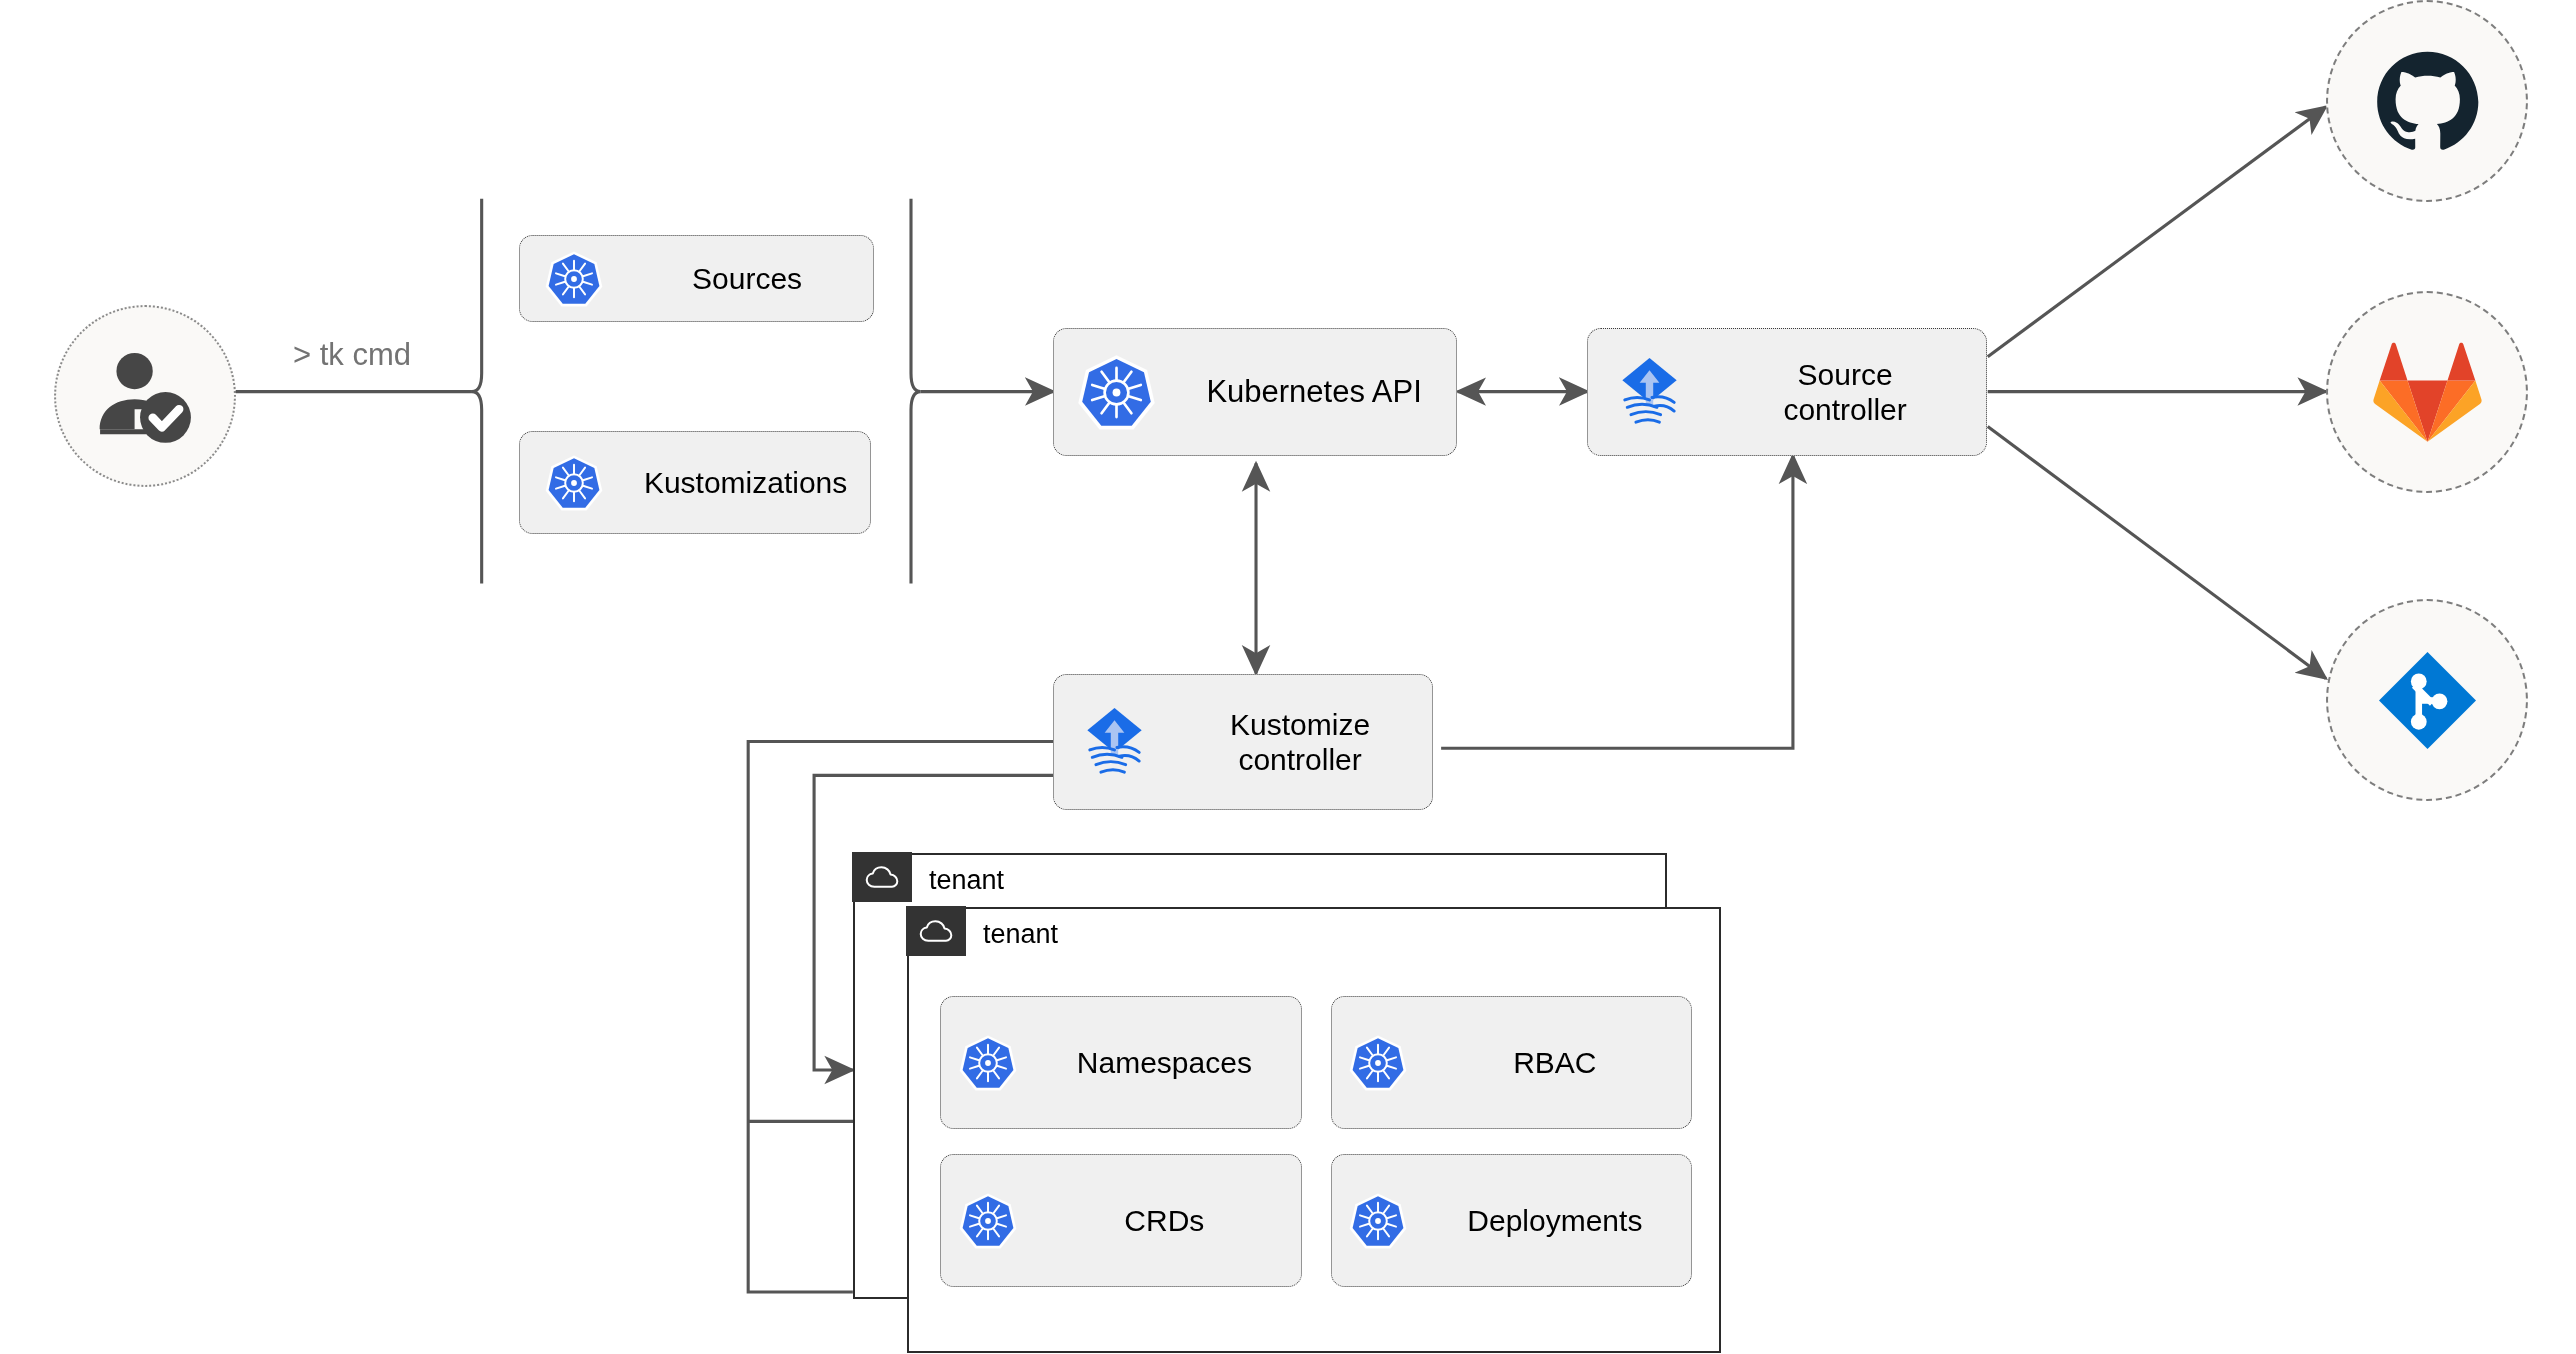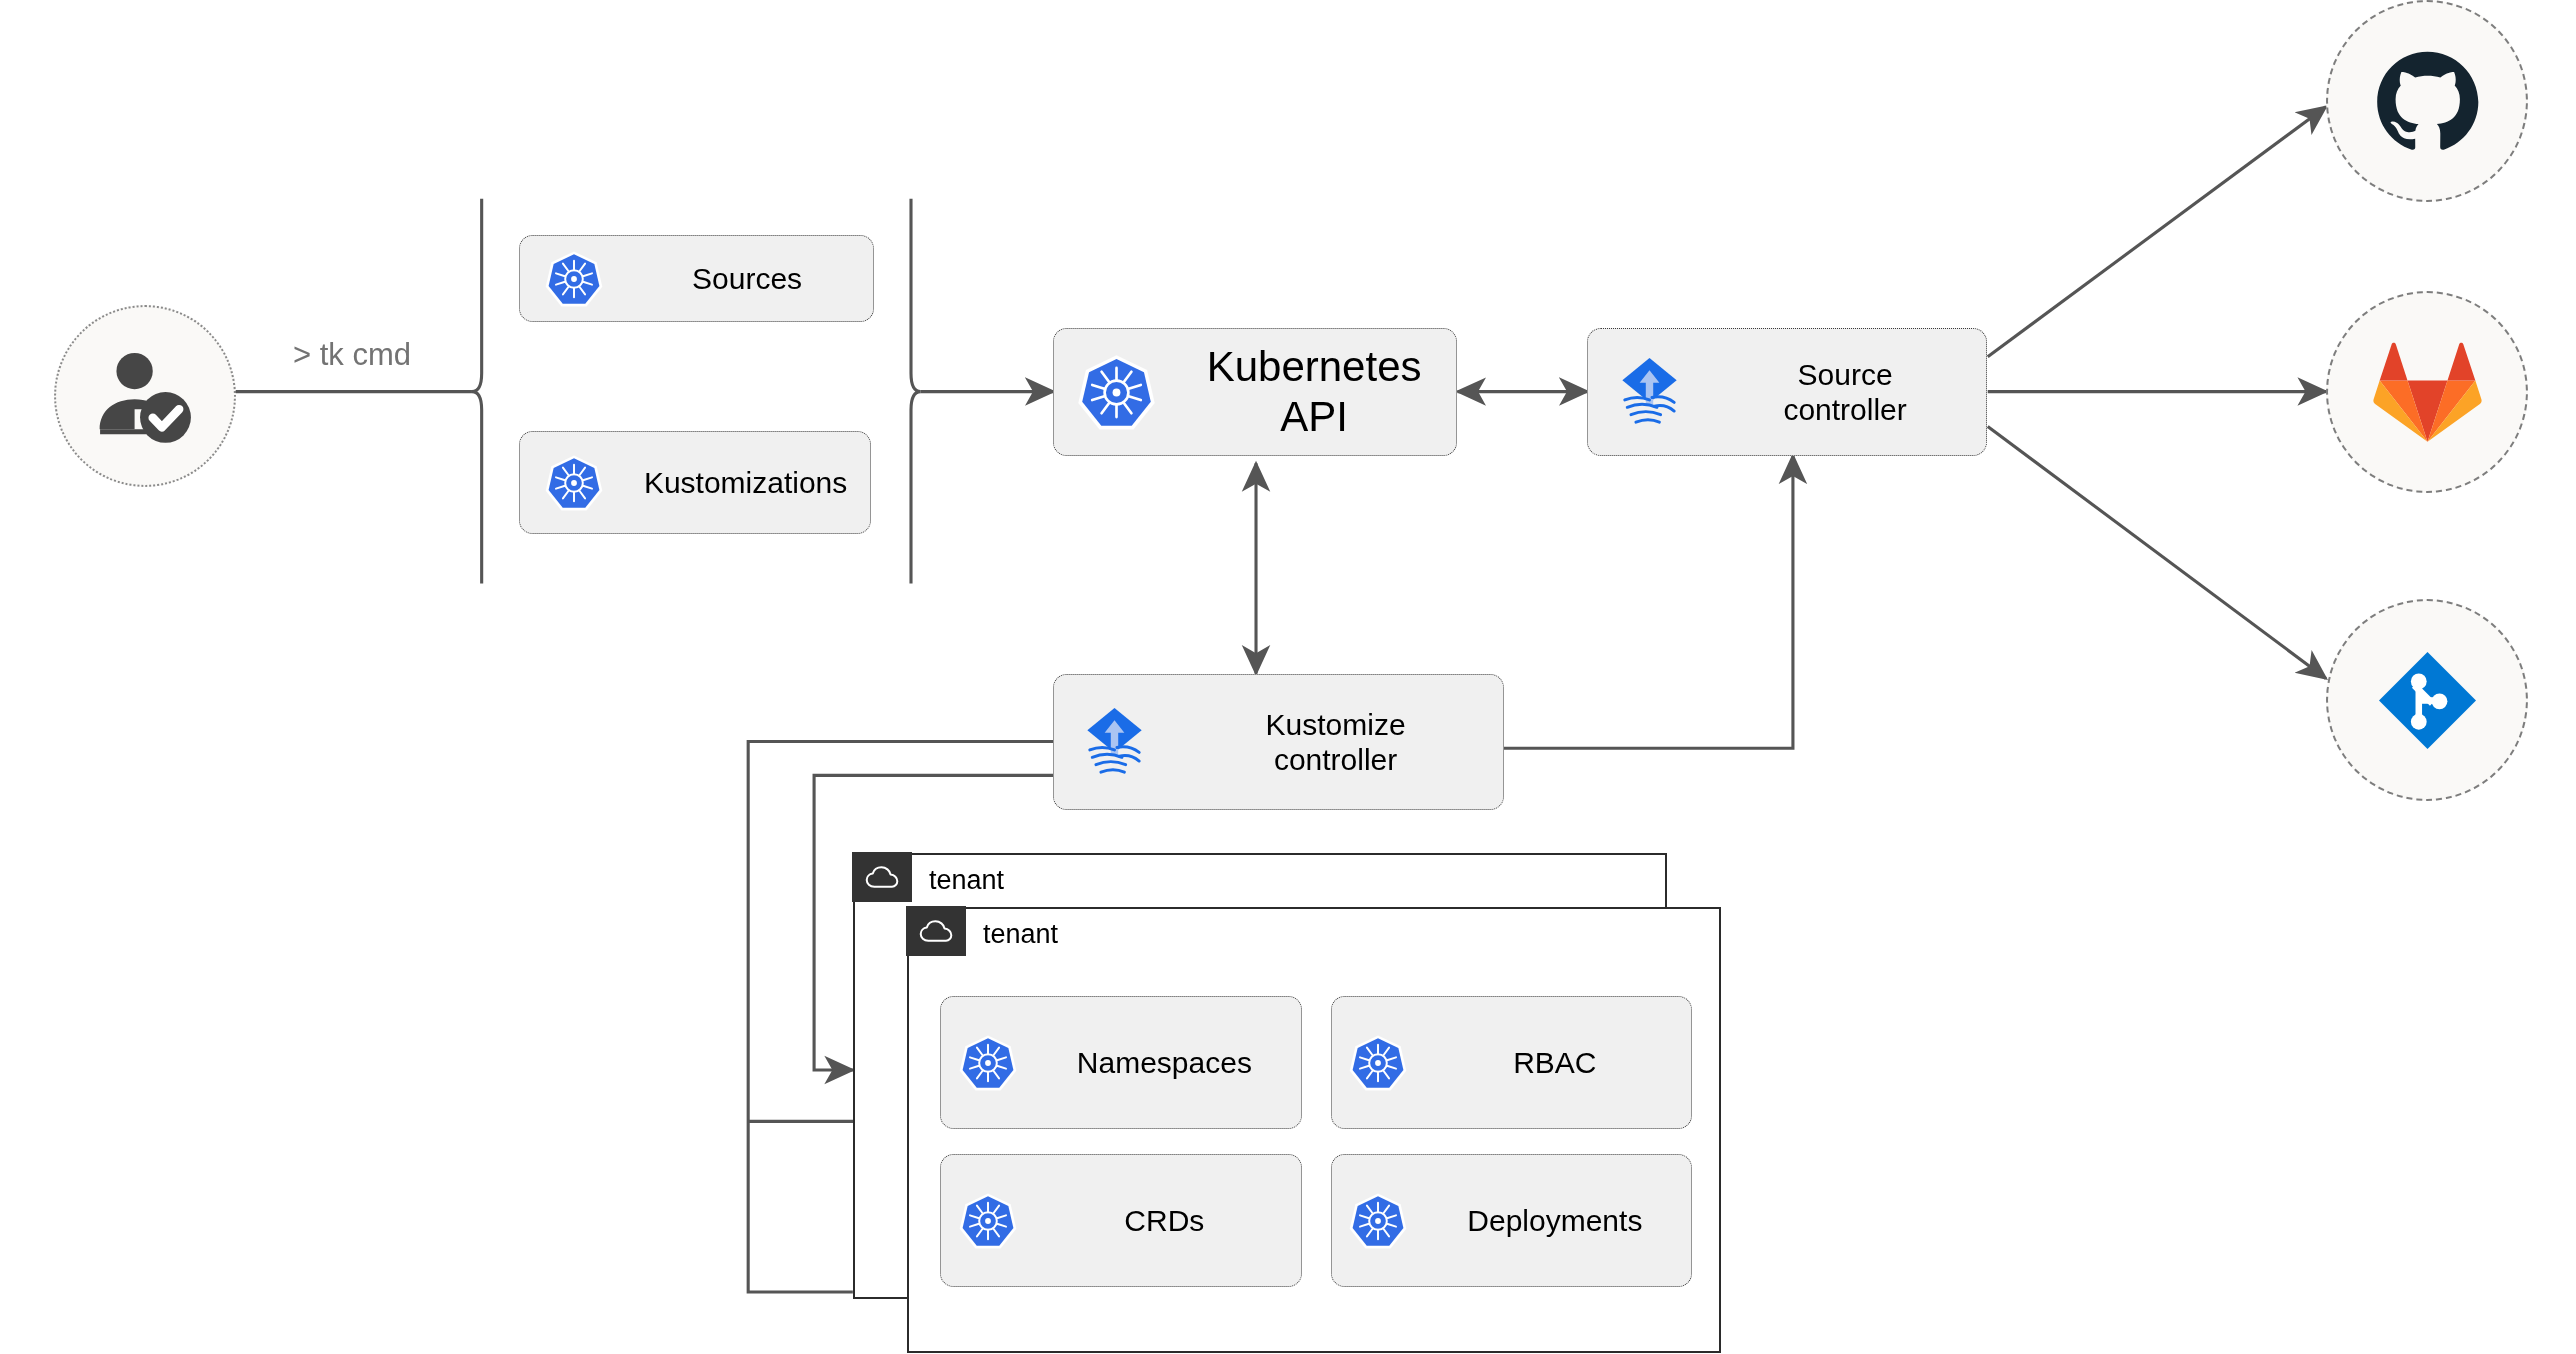--- a/index.html
+++ b/index.html
@@ -230,21 +230,21 @@
           <line x1="20.2" y1="48.4" x2="26.2" y2="40.3"></line>
           <line x1="37.8" y1="23.7" x2="43.8" y2="15.6"></line>
           <line x1="43.8" y1="48.4" x2="37.8" y2="40.3"></line>
           <line x1="26.2" y1="23.7" x2="20.2" y2="15.6"></line>
           <line x1="12.8" y1="38.0" x2="22.4" y2="35.0"></line>
           <line x1="41.6" y1="29.0" x2="51.2" y2="26.0"></line>
         </g>
         <circle cx="32" cy="32" r="3.1" fill="#ffffff"></circle>
       </svg>
     </span>
-    <span class="label" style="font-size:42px;">Kubernetes API</span>
+    <span class="label" style="font-size:31px;">Kubernetes API</span>
   </div>
 
   <div class="card node" style="left:1587px; top:328px; width:400px; height:128px;border-radius:14px;">
     <span class="glyph" style="width:122px;">
       <svg width="79" height="79" viewBox="0 0 64 64">
         <path d="M32 4 L54 22 L32 40 L10 22 Z" fill="#1a6ce7"></path>
         <path d="M32 14 L40 24 L35 24 L35 42 L29 42 L29 24 L24 24 Z" fill="#aac4f2"></path>
         <g stroke="#1a6ce7" stroke-width="2.4" fill="none" stroke-linecap="round">
           <path d="M12 38 Q22 34 32 38"></path>
           <path d="M14 44 Q26 39 38 44"></path>
@@ -252,21 +252,21 @@
           <path d="M21 56 Q31 52 40 56"></path>
           <path d="M34 36 Q44 34 52 40"></path>
           <path d="M36 43 Q45 41 52 47"></path>
         </g>
       </svg>
     </span>
     <span class="label">Source
 controller</span>
   </div>
 
-  <div class="card node" style="left:1053px; top:674px; width:451px; height:136px;">
+  <div class="card node" style="left:1053px; top:674px; width:380px; height:136px;">
     <span class="glyph" style="width:120px;">
       <svg width="79" height="79" viewBox="0 0 64 64">
         <path d="M32 4 L54 22 L32 40 L10 22 Z" fill="#1a6ce7"></path>
         <path d="M32 14 L40 24 L35 24 L35 42 L29 42 L29 24 L24 24 Z" fill="#aac4f2"></path>
         <g stroke="#1a6ce7" stroke-width="2.4" fill="none" stroke-linecap="round">
           <path d="M12 38 Q22 34 32 38"></path>
           <path d="M14 44 Q26 39 38 44"></path>
           <path d="M17 50 Q29 45 41 50"></path>
           <path d="M21 56 Q31 52 40 56"></path>
           <path d="M34 36 Q44 34 52 40"></path>

